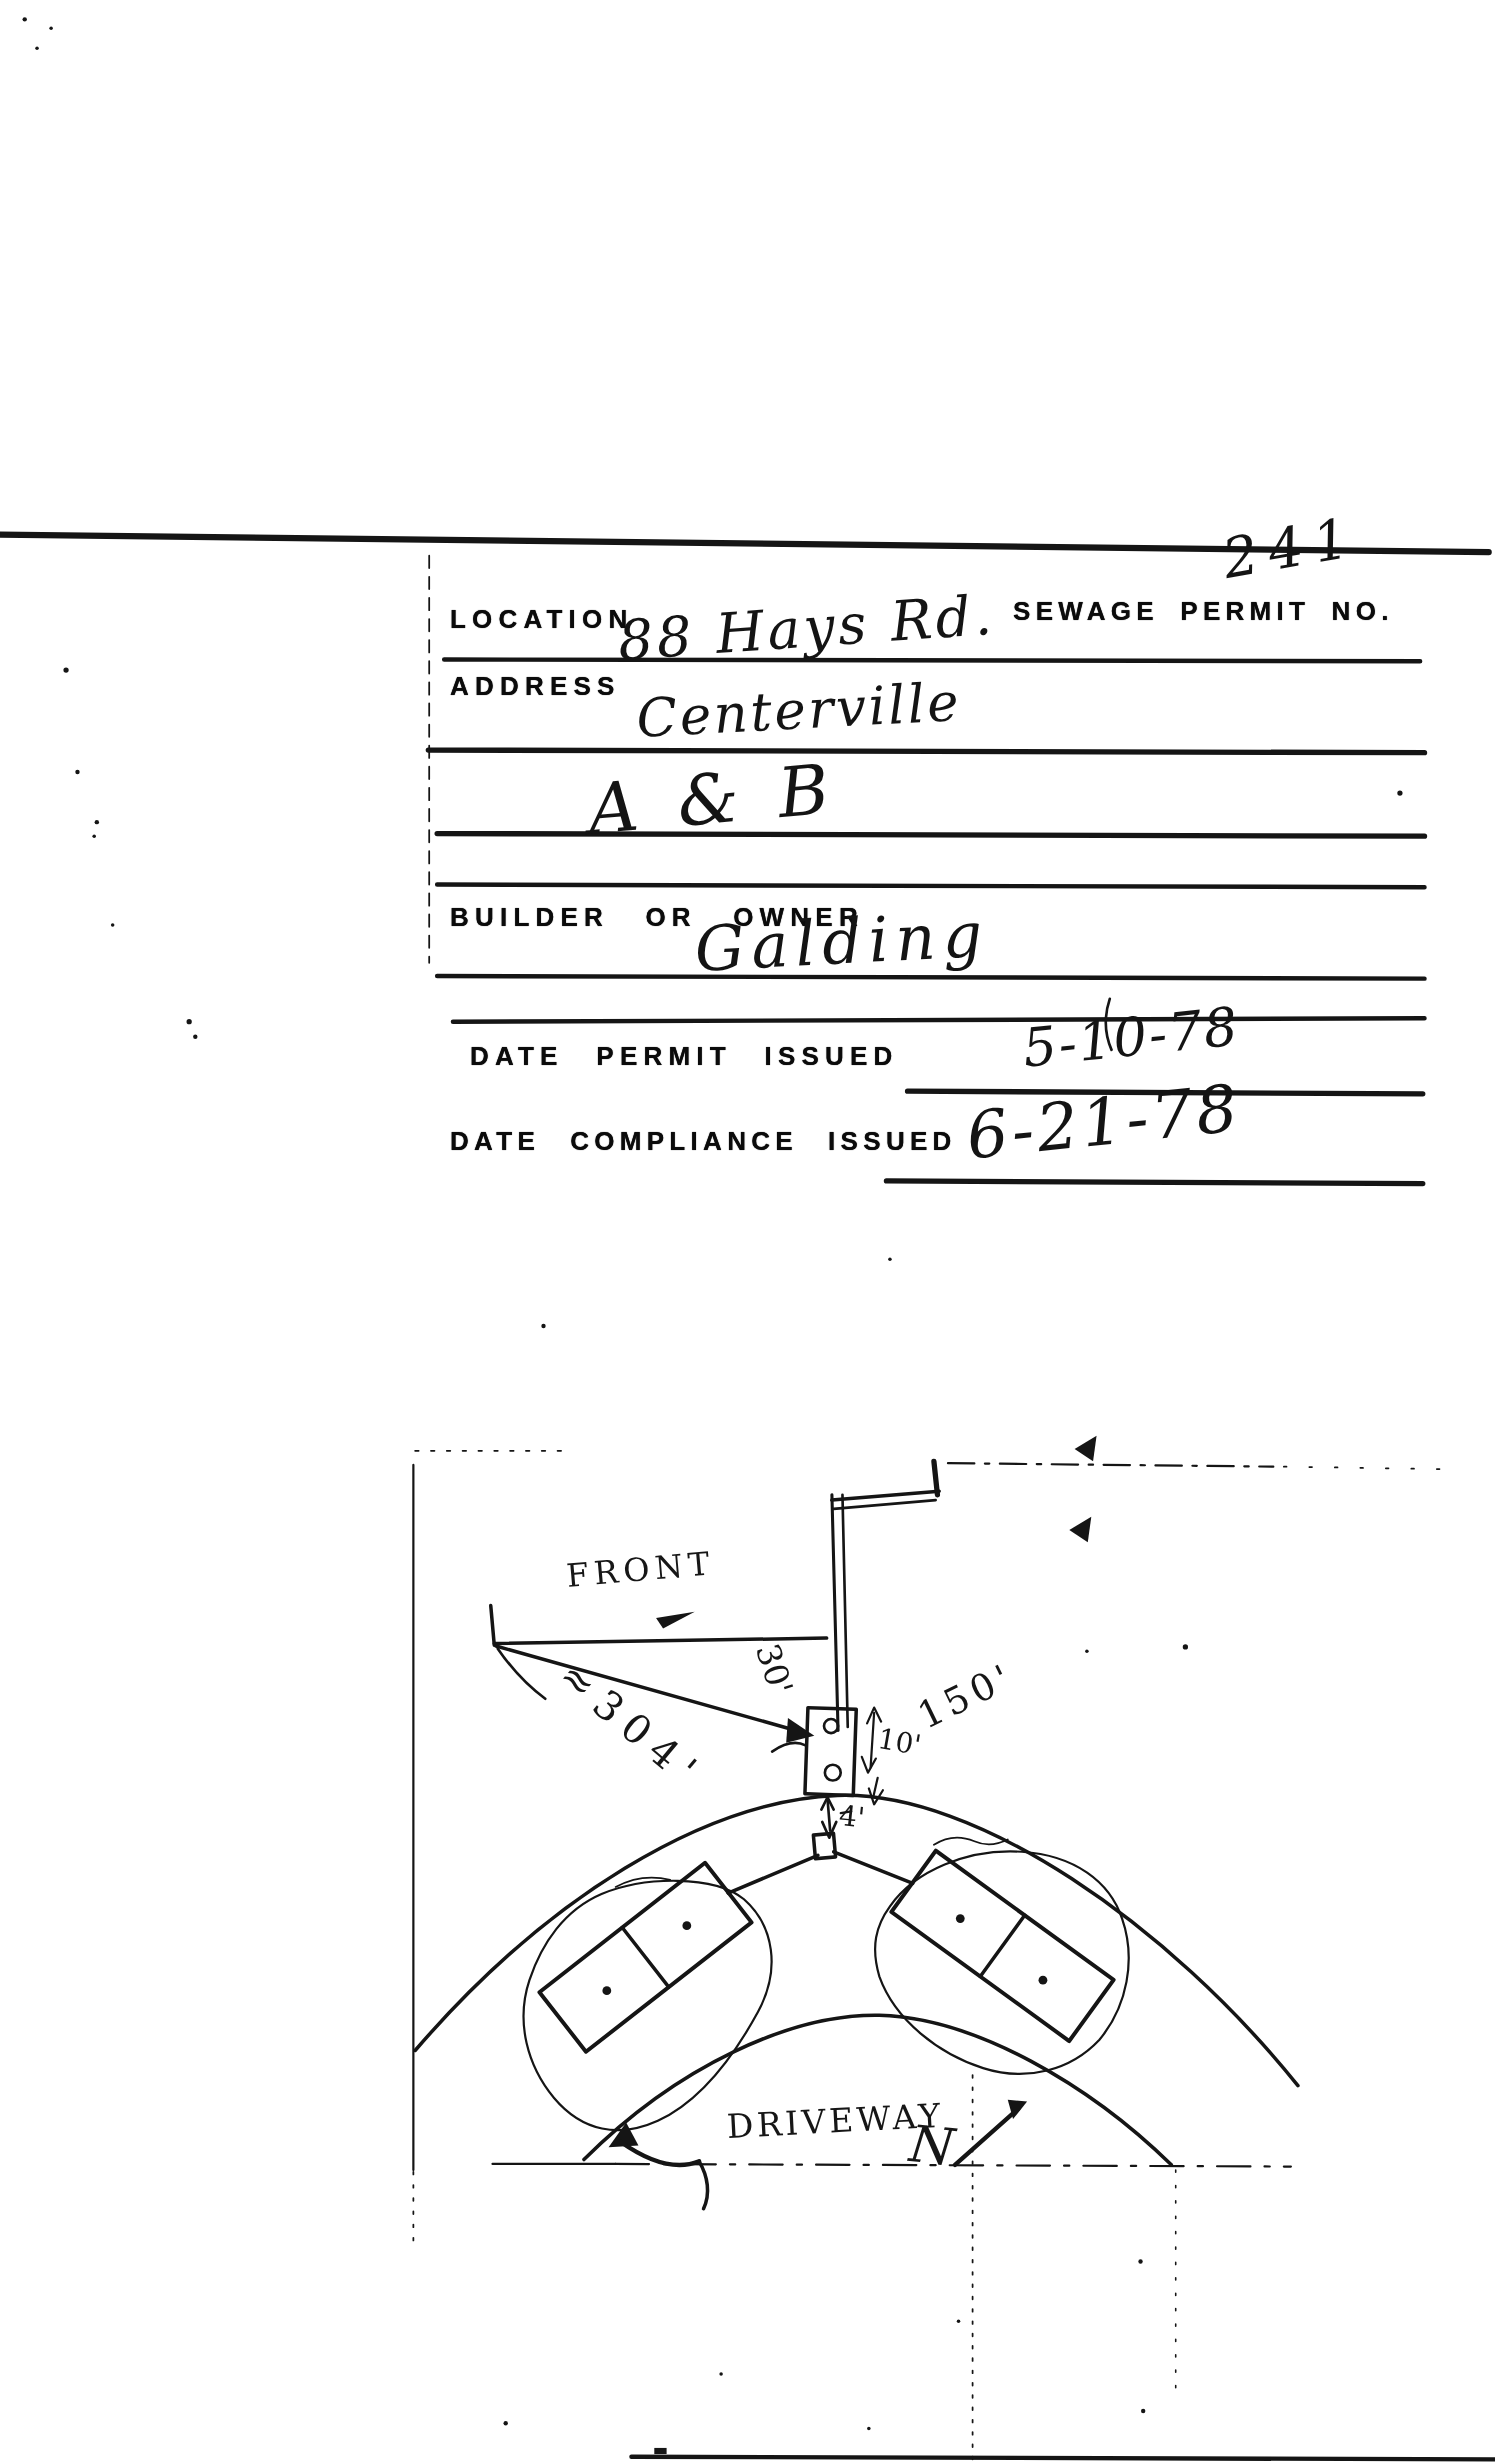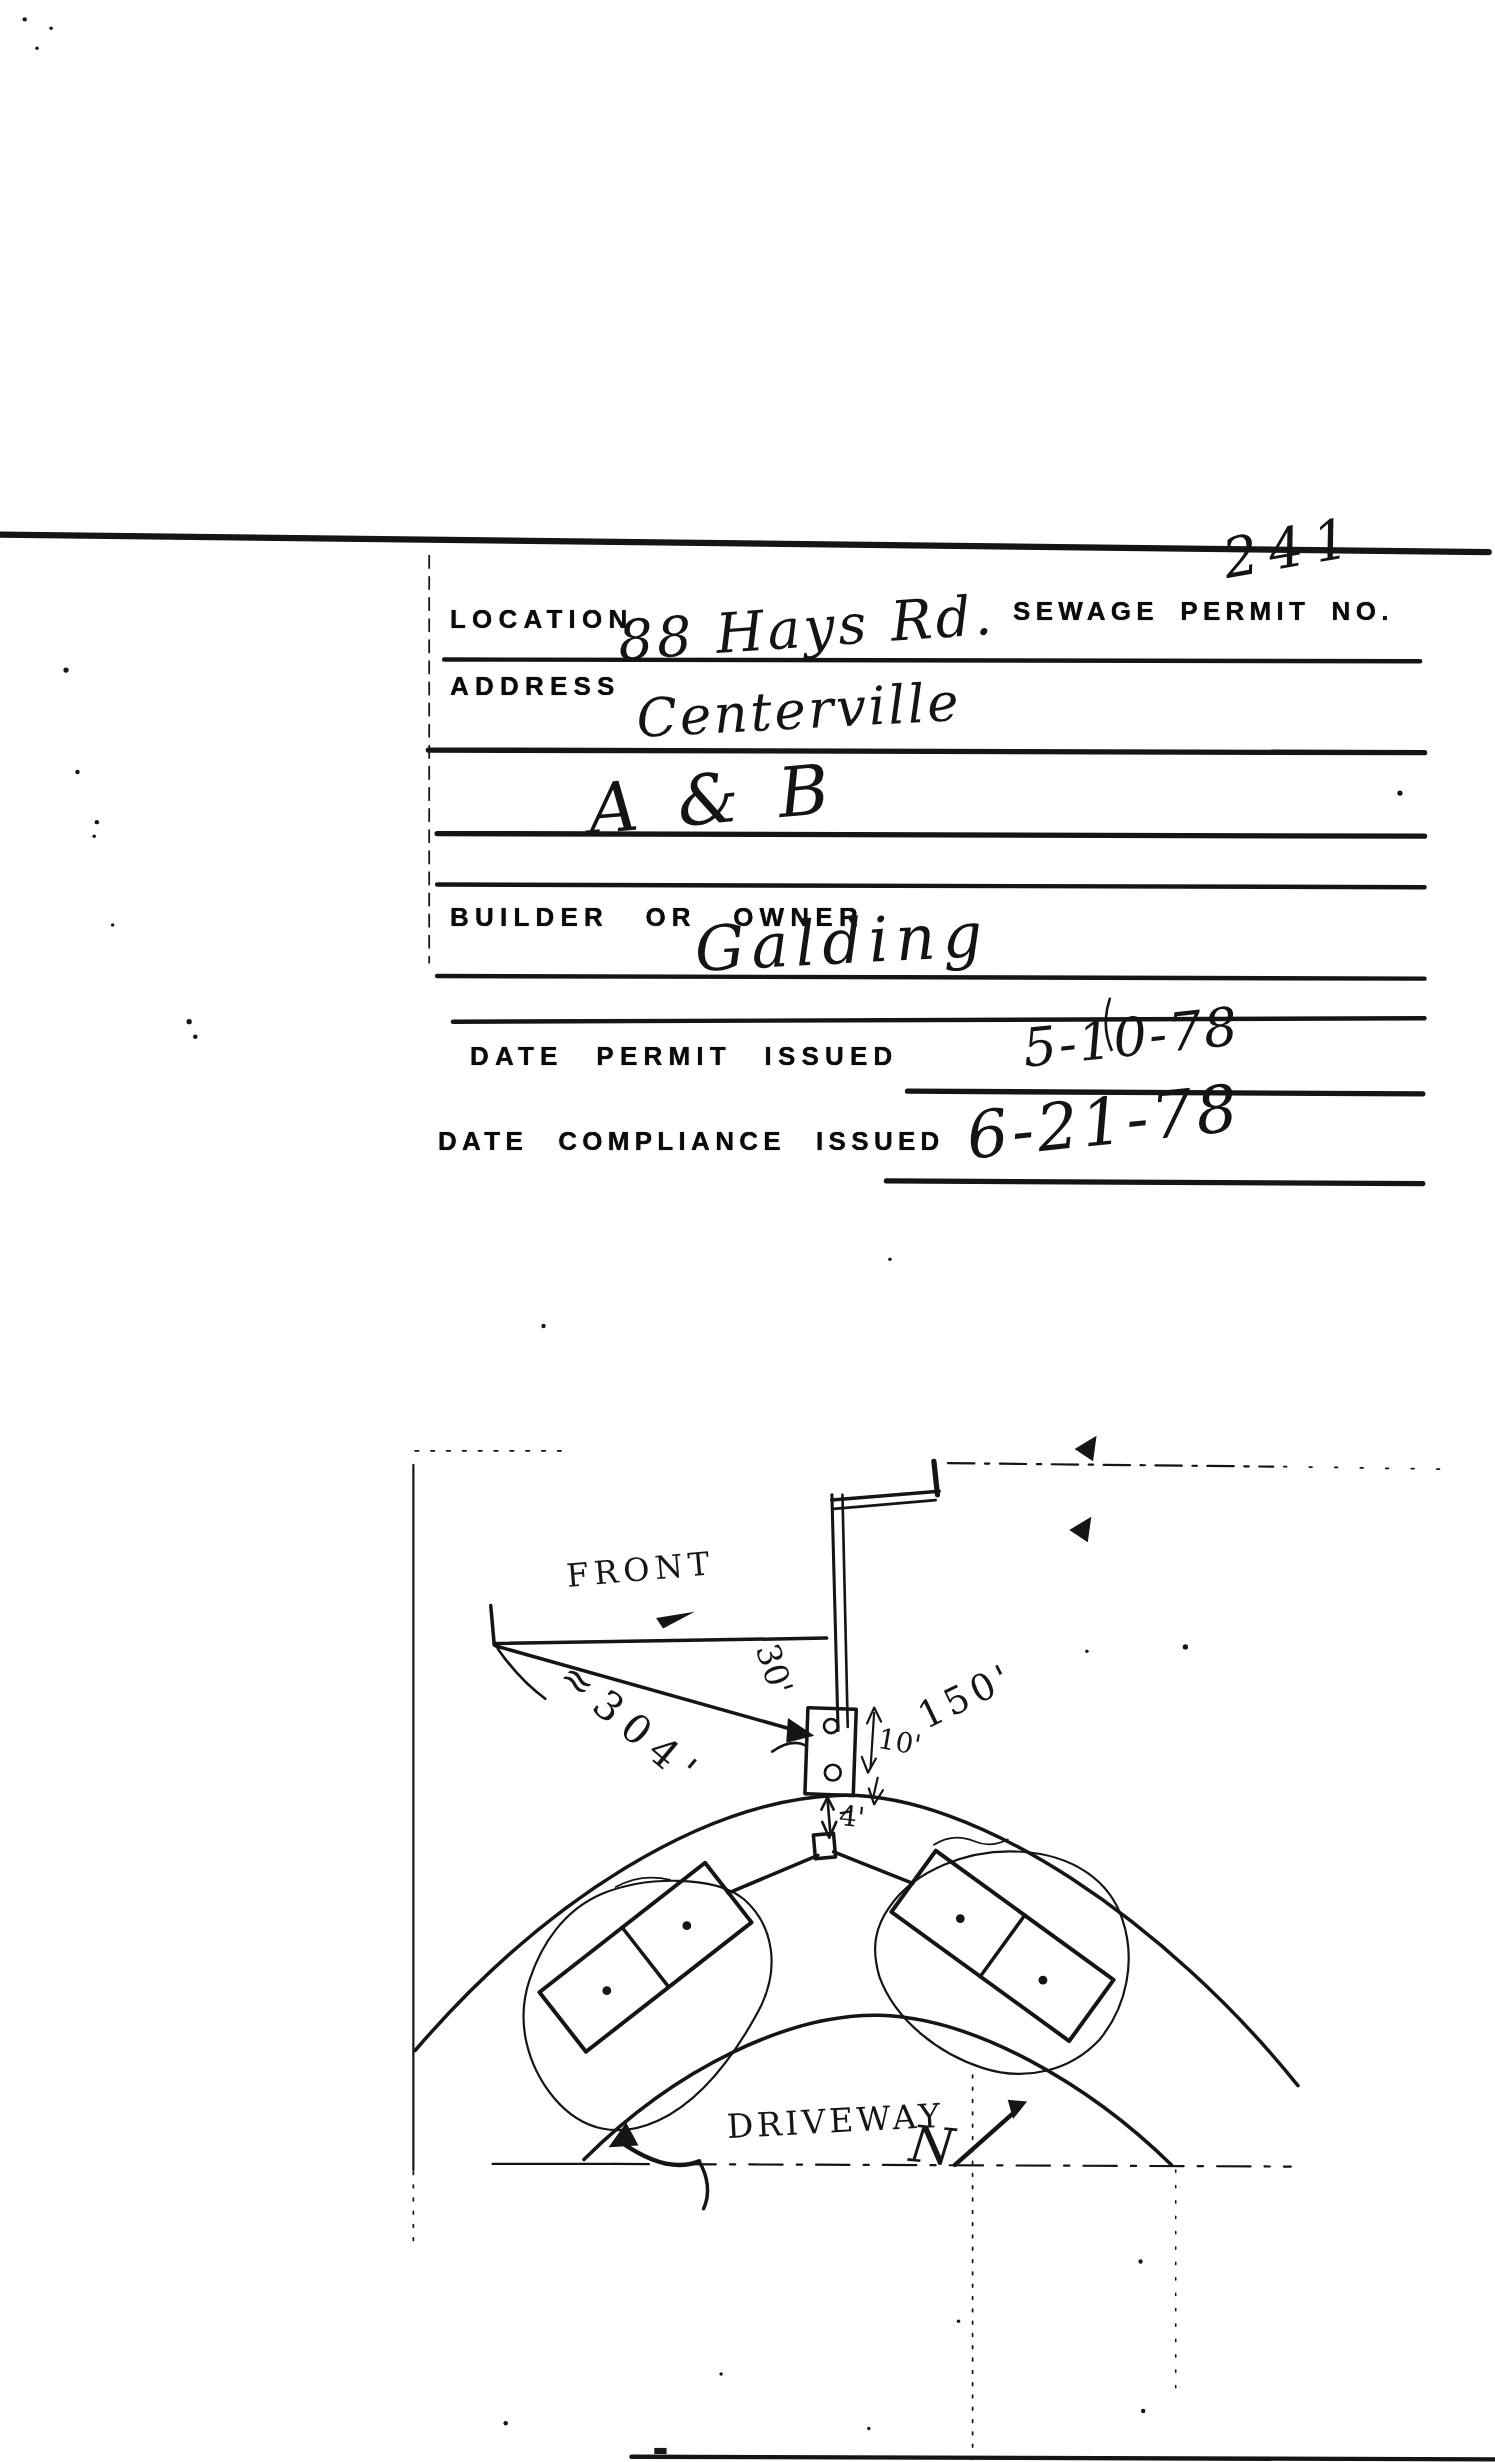--- a/index.html
+++ b/index.html
@@ -222,21 +222,21 @@
 
   <div class="lbl" style="left:1013px;top:596px;letter-spacing:5.3px;word-spacing:8.8px;">SEWAGE PERMIT NO.</div>
 
   <div class="lbl" style="left:450px;top:671px;">ADDRESS</div>
 
 
   <div class="lbl" style="left:450px;top:902px;word-spacing:23px;">BUILDER OR OWNER</div>
 
   <div class="lbl" style="left:470px;top:1041px;word-spacing:19.3px;">DATE PERMIT ISSUED</div>
 
-  <div class="lbl" style="left:438px;top:1126px;letter-spacing:5.3px;word-spacing:17.6px;">DATE COMPLIANCE ISSUED</div>
+  <div class="lbl" style="left:450px;top:1126px;letter-spacing:5.3px;word-spacing:17.6px;">DATE COMPLIANCE ISSUED</div>
 
   <div class="hw" style="left:1218px;top:528px;font-size:55px;letter-spacing:10.6px;transform:rotate(-10deg);">241</div>
 
   <div class="hw" style="left:616px;top:609px;font-size:55px;letter-spacing:3.5px;transform:rotate(-4deg);">88 Hays Rd.</div>
 
   <div class="hw" style="left:635px;top:688px;font-size:53px;letter-spacing:2.6px;transform:rotate(-3deg);">Centerville</div>
 
   <div class="hw" style="left:585px;top:770px;font-size:69px;letter-spacing:8.8px;transform:rotate(-5deg);">A &amp; B</div>
 
   <div class="hw" style="left:693px;top:913px;font-size:62px;letter-spacing:7px;transform:rotate(-3deg);">Galding</div>

